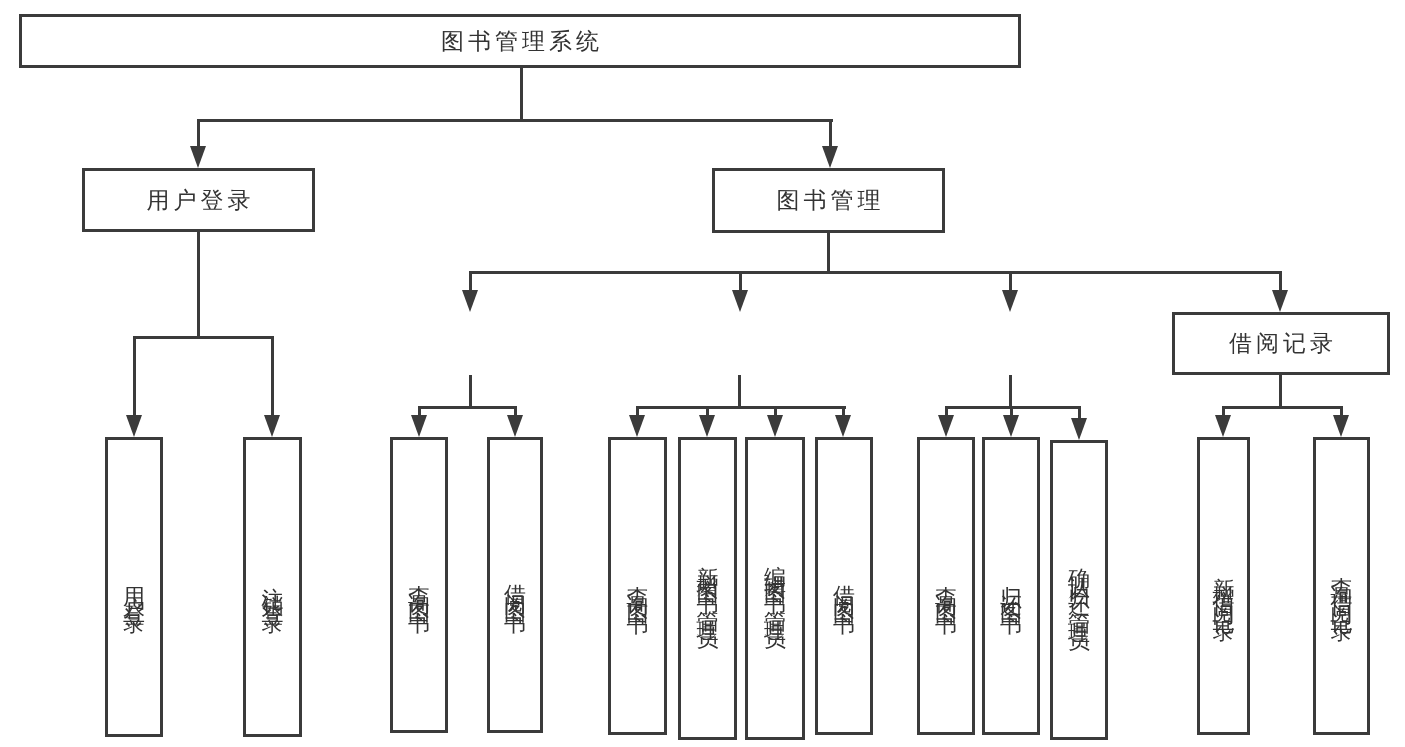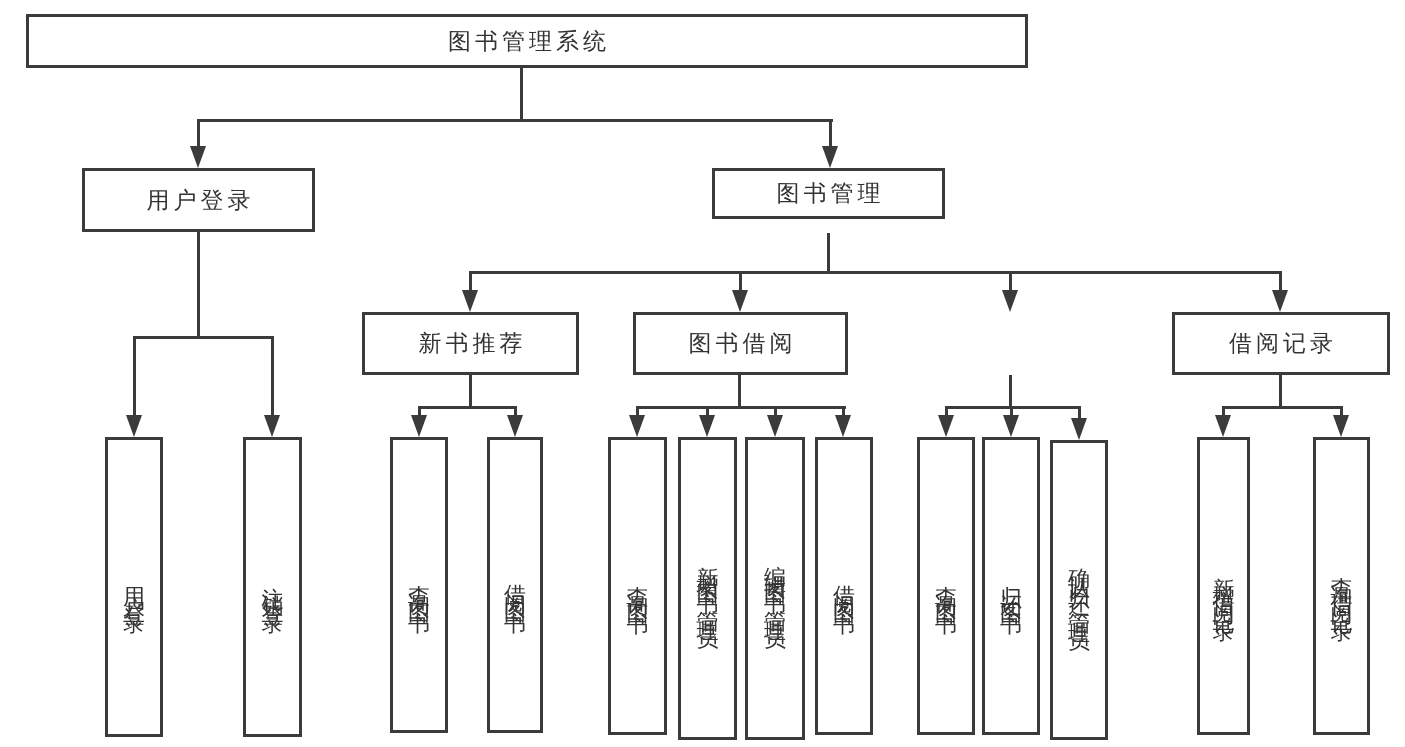--- a/index.html
+++ b/index.html
@@ -52,27 +52,25 @@
     white-space:nowrap;
     z-index:5;
     mix-blend-mode:multiply;
   }
 </style>
 </head>
 <body>
 
 <div class="canvas">
 
-  <div class="box" style="left:26px;top:14px;width:1002px;height:54px">图书管理系统</div>
+  <div class="box" style="left:19px;top:14px;width:1002px;height:54px">图书管理系统</div>
 
   <div class="box" style="left:82px;top:168px;width:233px;height:64px">用户登录</div>
-  <div class="box" style="left:712px;top:168px;width:233px;height:51px">图书管理</div>
+  <div class="box" style="left:712px;top:168px;width:233px;height:65px">图书管理</div>
 
-  <div class="box" style="left:362px;top:312px;width:217px;height:63px">新书推荐</div>
-  <div class="box" style="left:633px;top:312px;width:215px;height:63px">图书借阅</div>
   <div class="box" style="left:1172px;top:312px;width:218px;height:63px">借阅记录</div>
 
   <div class="box leaf" style="left:105px;top:437px;width:58px;height:300px">用户登录</div>
   <div class="box leaf" style="left:243px;top:437px;width:59px;height:300px">注销登录</div>
 
   <div class="box leaf" style="left:390px;top:437px;width:58px;height:296px">查询图书</div>
   <div class="box leaf" style="left:487px;top:437px;width:56px;height:296px">借阅图书</div>
 
   <div class="box leaf" style="left:608px;top:437px;width:59px;height:298px">查询图书</div>
   <div class="box leaf" style="left:678px;top:437px;width:59px;height:303px">新增图书（管理员）</div>

